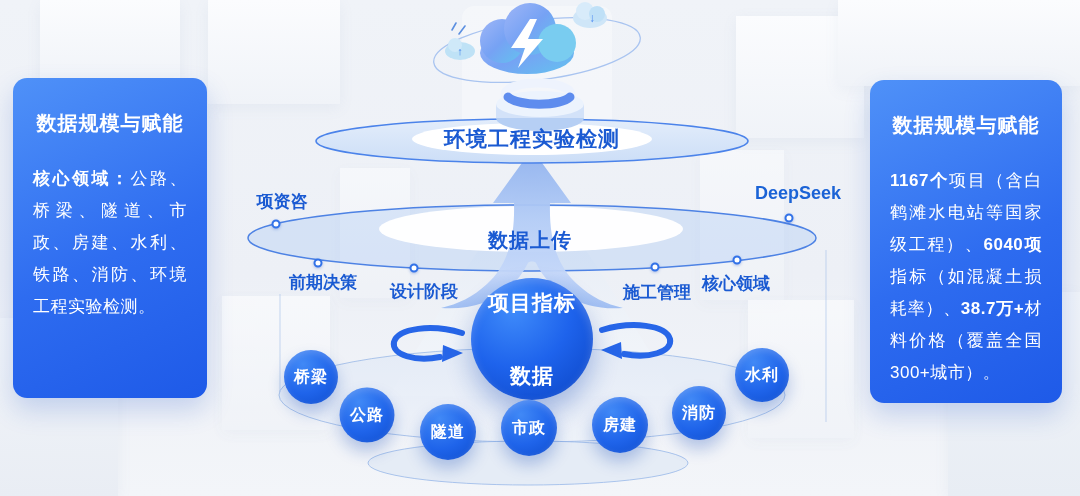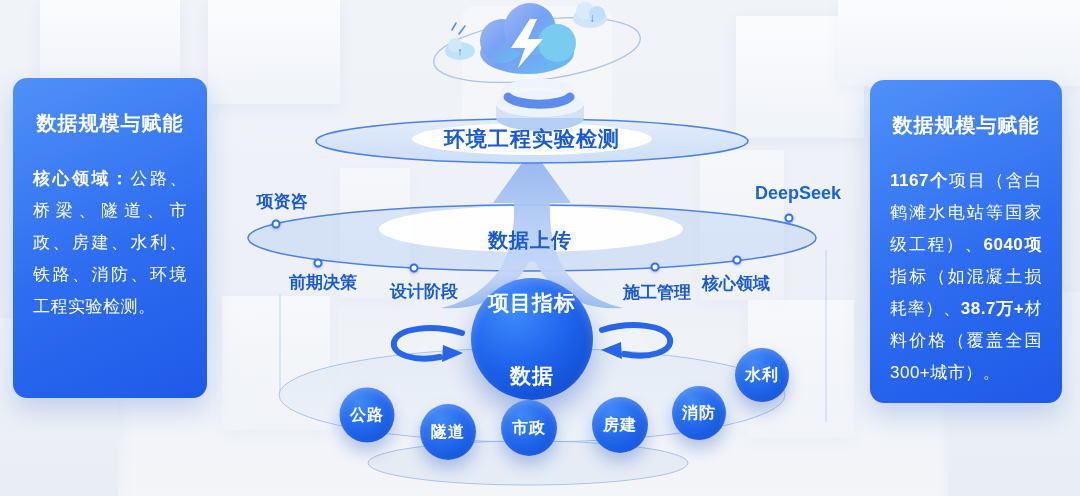--- a/index.html
+++ b/index.html
@@ -188,20 +188,21 @@
   <div class="node-dot" style="left:414px;top:268px;"></div>
   <div class="node-dot" style="left:655px;top:267px;"></div>
   <div class="node-dot" style="left:737px;top:260px;"></div>
   <div class="node-dot" style="left:789px;top:218px;"></div>
 
   <div class="center-circle">
     <span>项目指标</span>
     <span>数据</span>
   </div>
 
+  <div class="bubble" style="left:311px;top:377px;width:54px;height:54px;">桥梁</div>
   <div class="bubble" style="left:367px;top:415px;width:55px;height:55px;">公路</div>
   <div class="bubble" style="left:448px;top:432px;width:56px;height:56px;">隧道</div>
   <div class="bubble" style="left:529px;top:428px;width:56px;height:56px;">市政</div>
   <div class="bubble" style="left:620px;top:425px;width:56px;height:56px;">房建</div>
   <div class="bubble" style="left:699px;top:413px;width:54px;height:54px;">消防</div>
   <div class="bubble" style="left:762px;top:375px;width:54px;height:54px;">水利</div>
 
 </div>
 
 </body></html>

